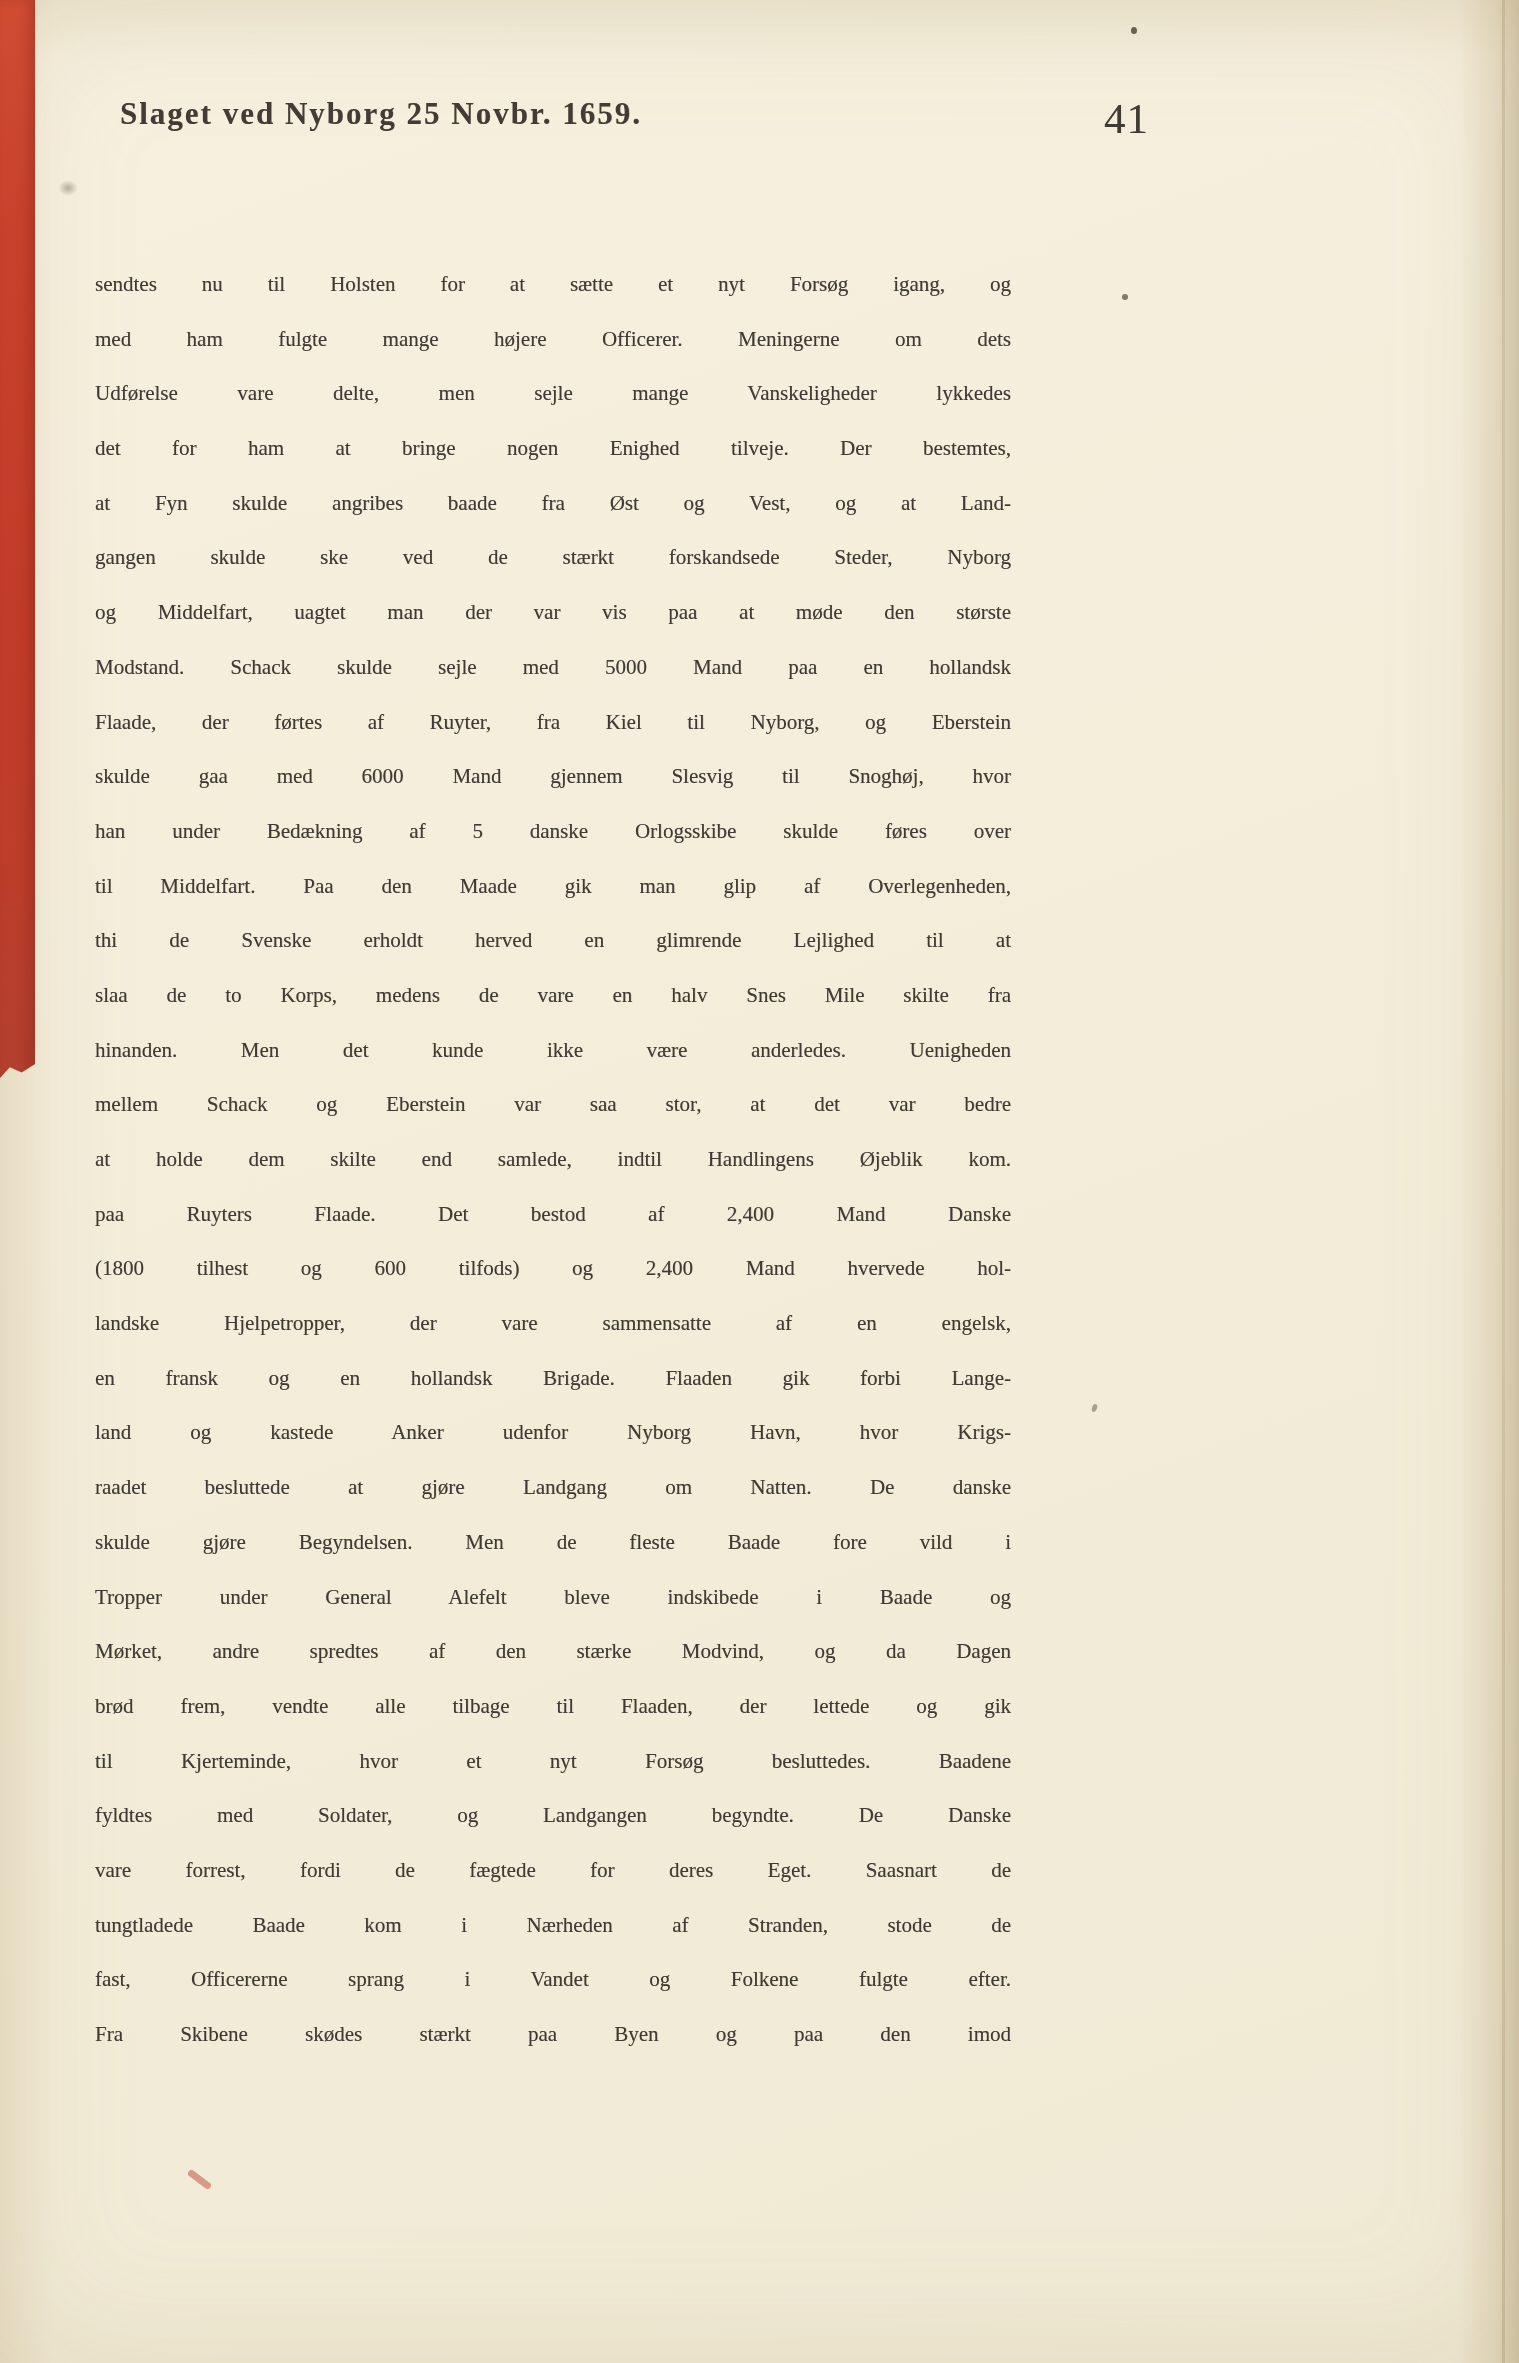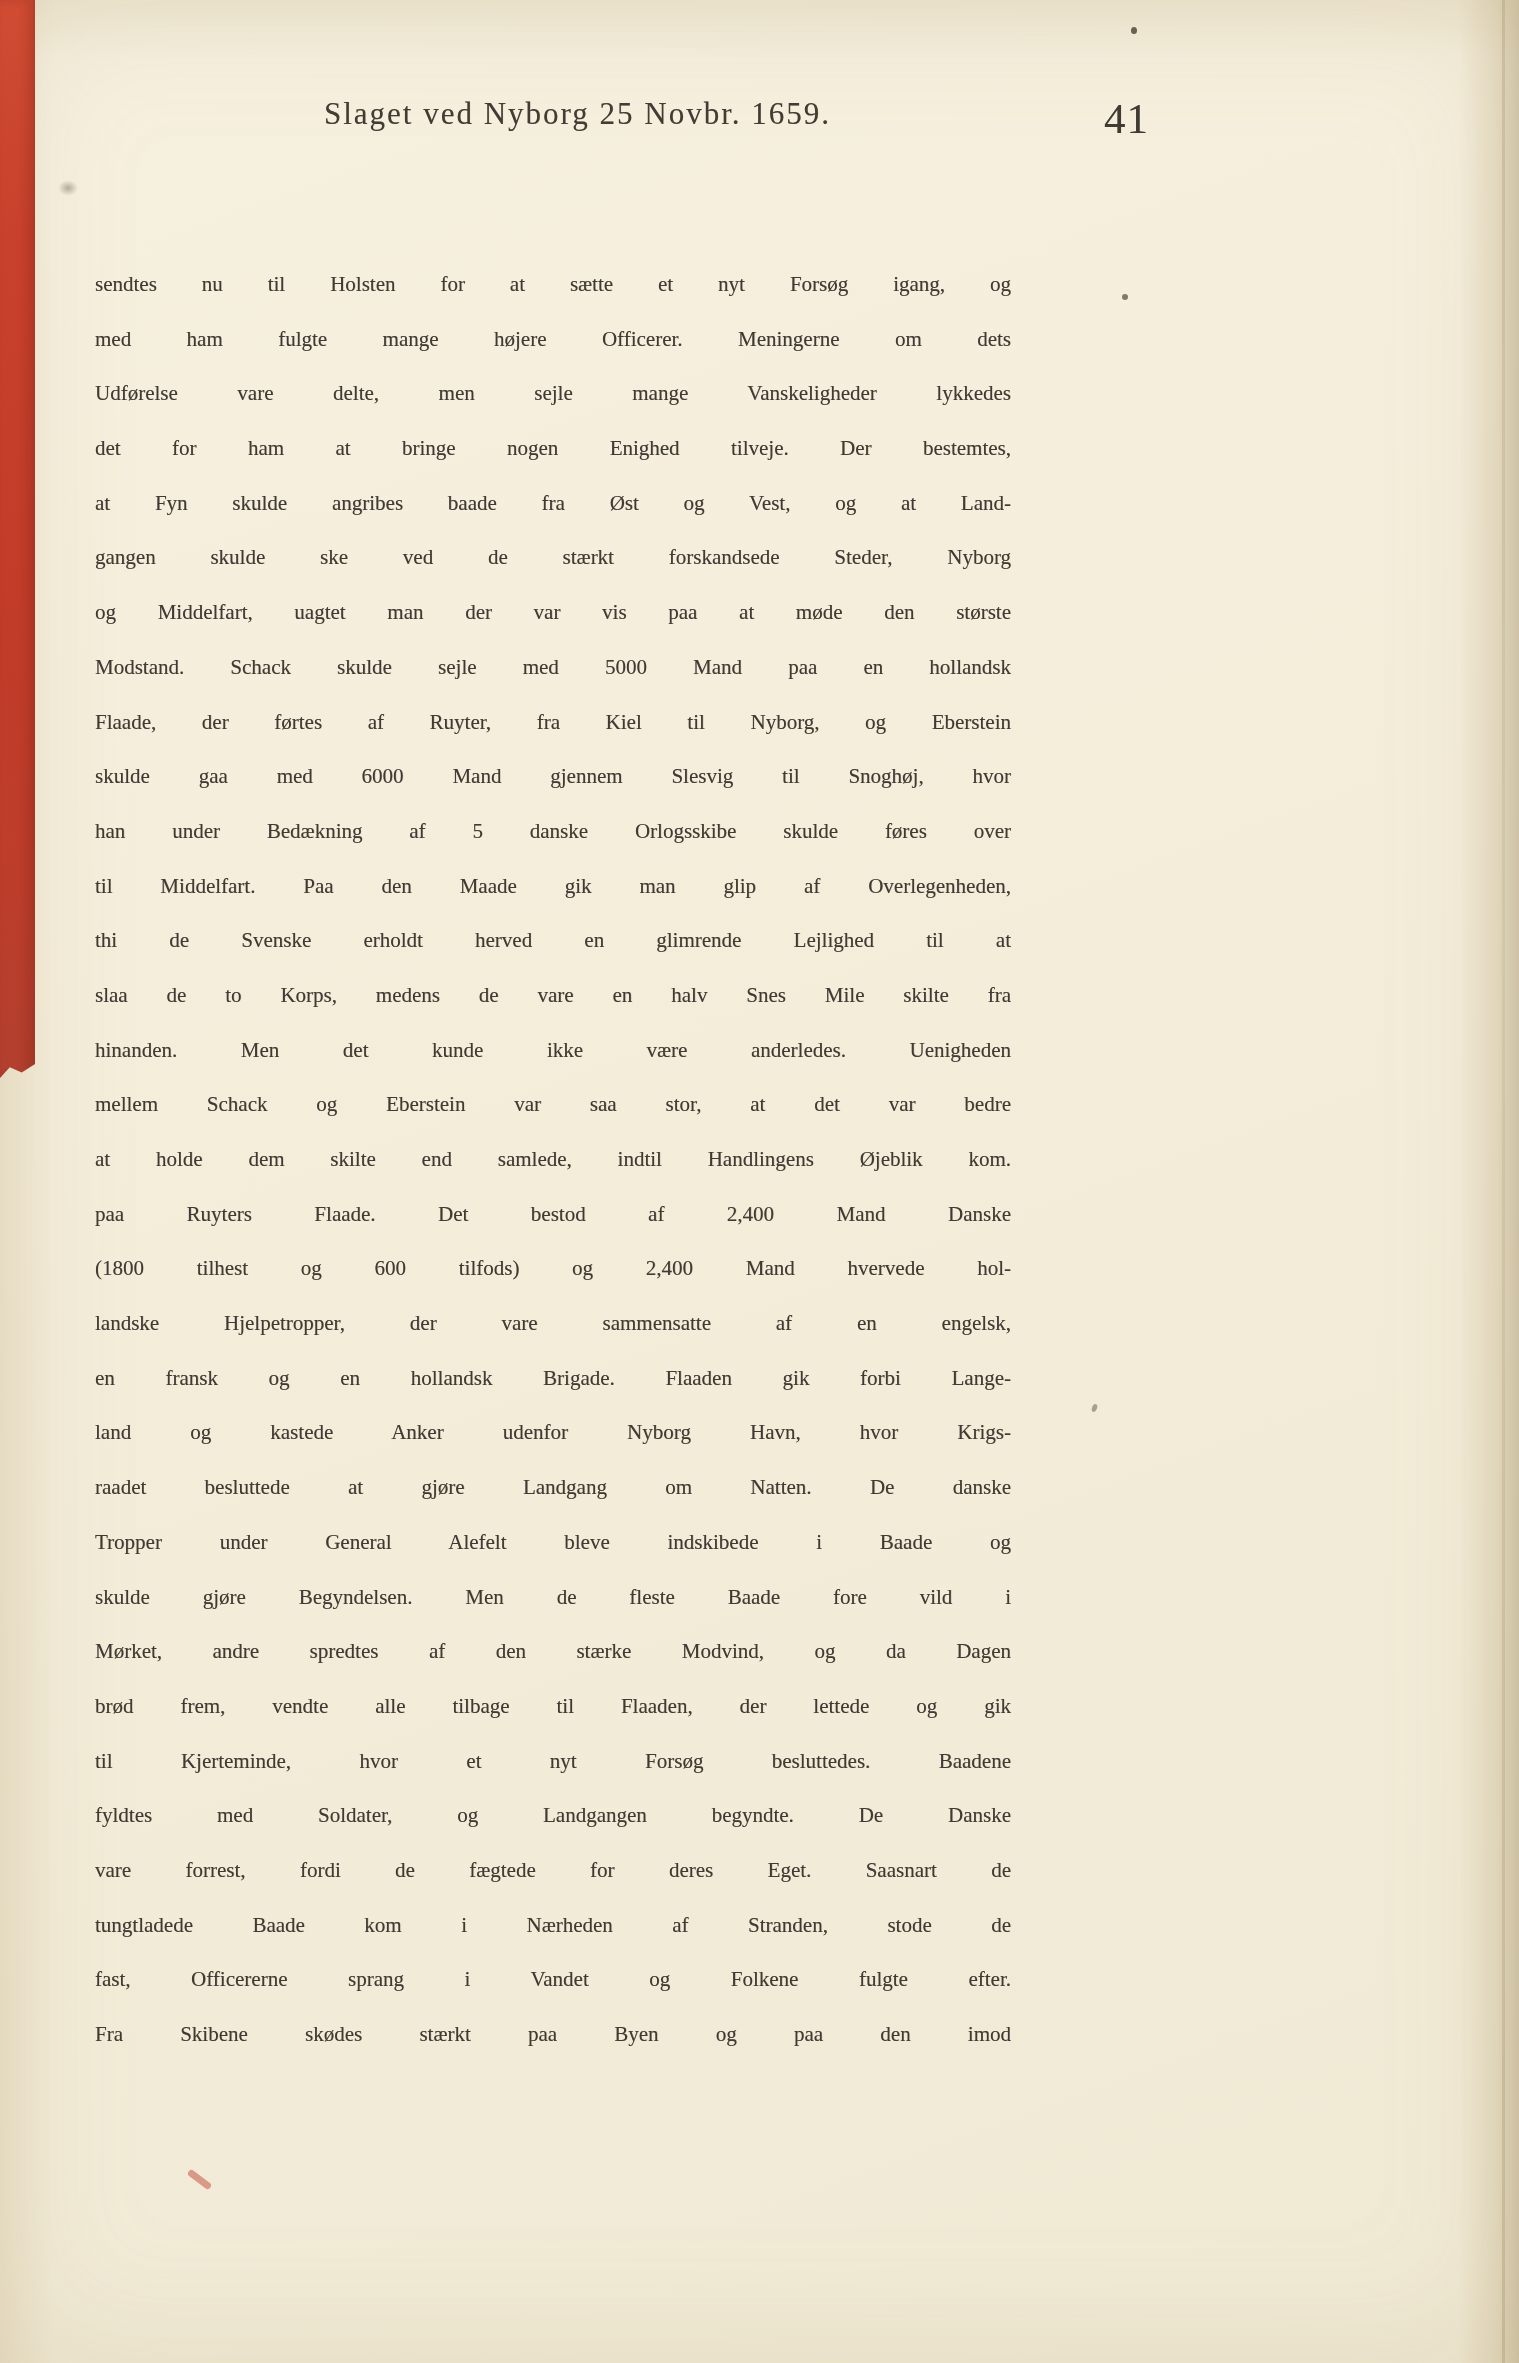--- a/index.html
+++ b/index.html
@@ -29,26 +29,26 @@
     background: linear-gradient(180deg, #d04c33 0%, #c8412c 22%, #c23c29 55%, #bd3d2b 82%, #b23f2e 100%);
     border-right: 2px solid rgba(122,34,22,.30);
     clip-path: polygon(0 0, 100% 0, 100% 98.7%, 62% 99.5%, 28% 99.0%, 0 100%);
     box-shadow: inset -6px 0 10px rgba(90,20,12,.18);
   }
   .header-row { position: absolute; top: 96px; left: 0; width: 1519px; height: 48px; }
   .running-title {
     position: absolute;
     left: 120px; top: 0;
     width: 915px;
-    text-align: center;
     font-size: 31px;
     letter-spacing: 2px;
     color: #413c34;
     text-shadow: 0.3px 0.3px 0 rgba(65,60,52,.35);
     white-space: nowrap;
+    font-weight: bold;
   }
   .page-number {
     position: absolute;
     left: 1104px; top: -2px;
     width: 70px;
     font-size: 43px;
     letter-spacing: 1px;
     color: #3f3a32;
     text-shadow: 0.3px 0.3px 0 rgba(65,60,52,.3);
   }
@@ -119,22 +119,22 @@
       <div class="line">slaa de to Korps, medens de vare en halv Snes Mile skilte fra</div>
       <div class="line">hinanden. Men det kunde ikke være anderledes. Uenigheden</div>
       <div class="line">mellem Schack og Eberstein var saa stor, at det var bedre</div>
       <div class="line">at holde dem skilte end samlede, indtil Handlingens Øjeblik kom.</div>
       <div class="line">paa Ruyters Flaade. Det bestod af 2,400 Mand Danske</div>
       <div class="line">(1800 tilhest og 600 tilfods) og 2,400 Mand hvervede hol-</div>
       <div class="line">landske Hjelpetropper, der vare sammensatte af en engelsk,</div>
       <div class="line">en fransk og en hollandsk Brigade. Flaaden gik forbi Lange-</div>
       <div class="line">land og kastede Anker udenfor Nyborg Havn, hvor Krigs-</div>
       <div class="line">raadet besluttede at gjøre Landgang om Natten. De danske</div>
+      <div class="line">skulde gjøre Begyndelsen. Men de fleste Baade fore vild i</div>
       <div class="line">Tropper under General Alefelt bleve indskibede i Baade og</div>
-      <div class="line">skulde gjøre Begyndelsen. Men de fleste Baade fore vild i</div>
       <div class="line">Mørket, andre spredtes af den stærke Modvind, og da Dagen</div>
       <div class="line">brød frem, vendte alle tilbage til Flaaden, der lettede og gik</div>
       <div class="line">til Kjerteminde, hvor et nyt Forsøg besluttedes. Baadene</div>
       <div class="line">fyldtes med Soldater, og Landgangen begyndte. De Danske</div>
       <div class="line">vare forrest, fordi de fægtede for deres Eget. Saasnart de</div>
       <div class="line">tungtladede Baade kom i Nærheden af Stranden, stode de</div>
       <div class="line">fast, Officererne sprang i Vandet og Folkene fulgte efter.</div>
       <div class="line">Fra Skibene skødes stærkt paa Byen og paa den imod</div>
     </div>
 

